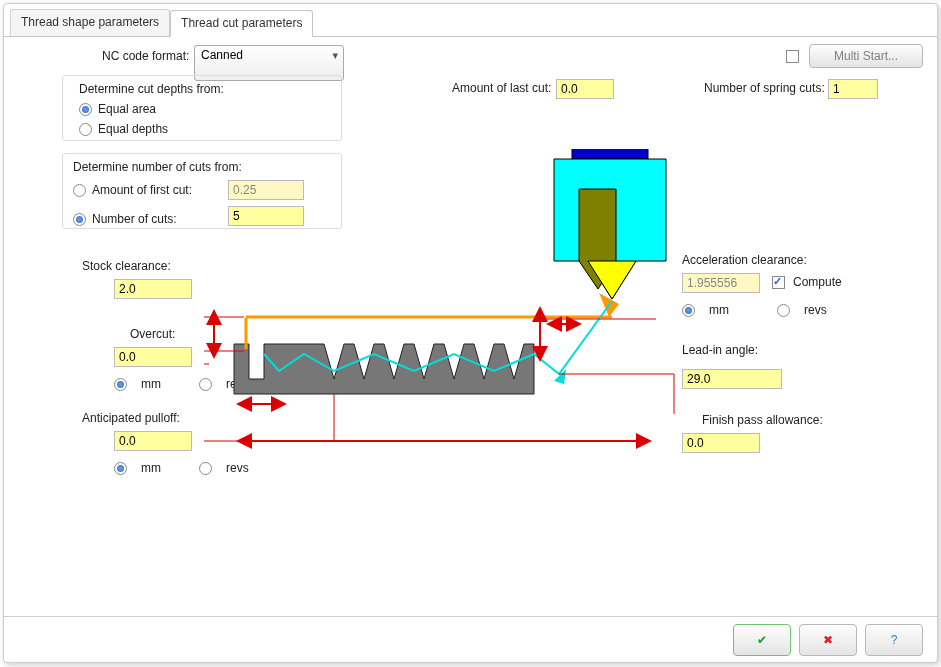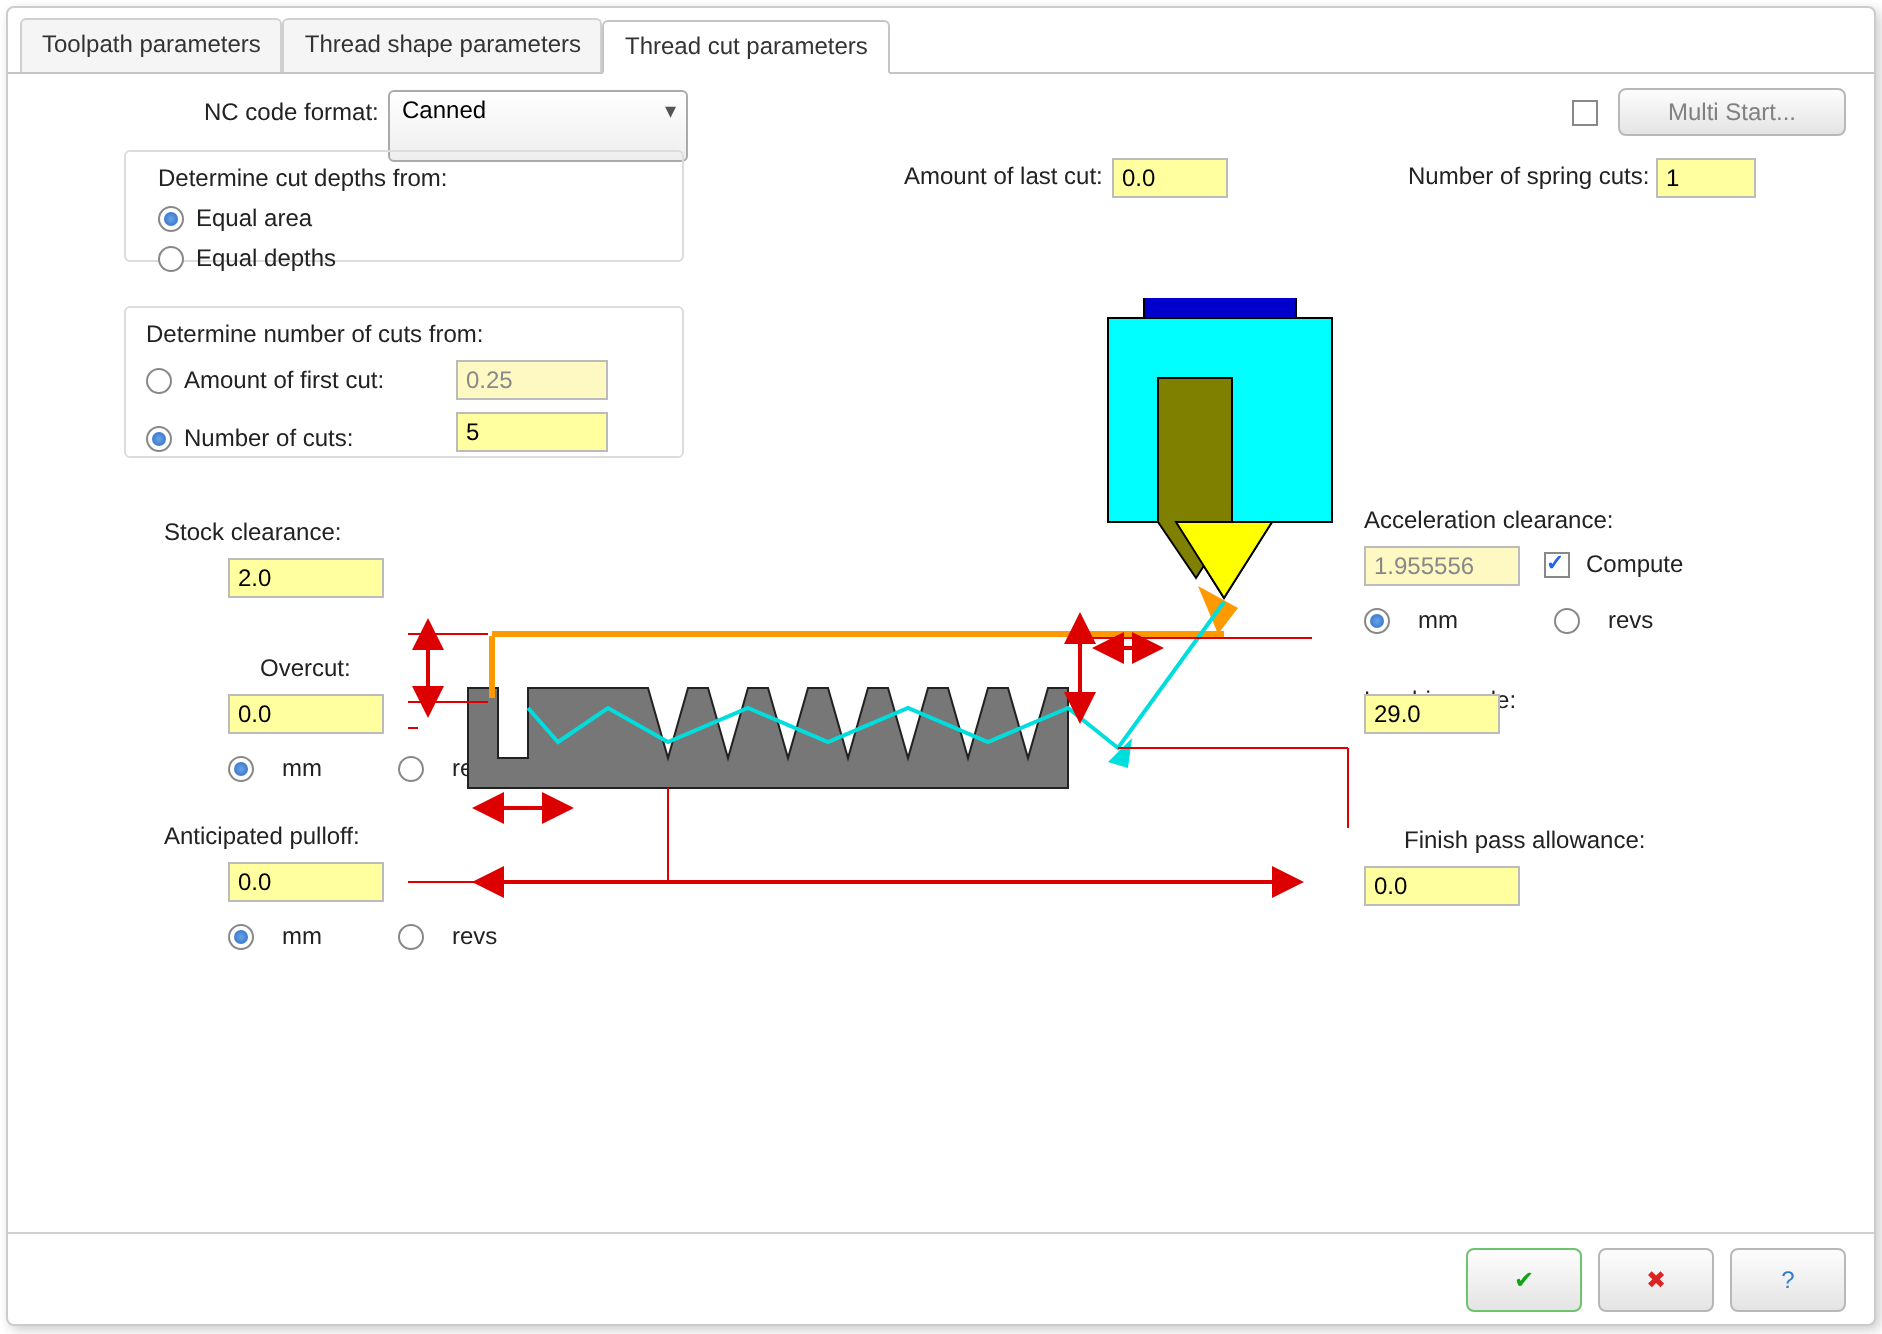--- a/index.html
+++ b/index.html
@@ -57,38 +57,37 @@
 
 
 .diagram { position:absolute; left:200px; top:112px; width:480px; height:360px; }
 </style>
 </head>
 <body>
 
 <div class="dialog">
 
   <div class="tabbar">
-    <div class="tab inactive">Toolpath parameters</div>
     <div class="tab inactive">Thread shape parameters</div>
     <div class="tab active">Thread cut parameters</div>
   </div>
 
   <div class="content">
 
     <span class="label abs" style="left:98px; top:12px;">NC code format:</span>
     <div class="dropdown abs" style="left:190px; top:8px; width:150px;">
       <span>Canned</span>
     </div>
 
     <div class="multistart">
       <span class="checkbox"></span>
       <div class="btn multibtn">Multi Start...</div>
     </div>
 
-    <div class="group" style="left:58px; top:38px; width:280px; height:56px;padding-left:16px;">
+    <div class="group" style="left:58px; top:38px; width:280px; height:66px;padding-left:16px;">
       <span class="label">Determine cut depths from:</span>
       <div style="margin-top:6px; display:flex; align-items:center; gap:6px;">
         <span class="radio sel"></span>
         <span class="label">Equal area</span>
       </div>
       <div style="margin-top:6px; display:flex; align-items:center; gap:6px;">
         <span class="radio"></span>
         <span class="label">Equal depths</span>
       </div>
     </div>
@@ -144,21 +143,21 @@
     </div>
     <div class="abs" style="left:678px; top:266px; display:flex; gap:14px; align-items:center;">
       <span class="radio sel"></span>
       <span class="label">mm</span>
       <span style="width:20px;"></span>
       <span class="radio"></span>
       <span class="label">revs</span>
     </div>
 
     <span class="label abs" style="left:678px; top:306px;">Lead-in angle:</span>
-    <input class="input-highlight abs" style="left: 678px; top: 310px; width: 68px;" value="29.0">
+    <input class="input-highlight abs" style="left: 678px; top: 332px; width: 100px;" value="29.0">
 
     <span class="label abs" style="left:678px; top:376px;margin-left:20px;">Finish pass allowance:</span>
     <input class="input-highlight abs" style="left: 678px; top: 396px; width: 78px;" value="0.0">
 
     <svg class="diagram" viewBox="0 0 480 360">
 
       <rect x="368" y="-35" width="76" height="45" fill="#0000cd" stroke="#000" stroke-width="1"></rect>
       <polygon points="350,10 462,10 462,112 432,112 408,150 384,112 350,112" fill="#00ffff" stroke="#000" stroke-width="1"></polygon>
 
       <polygon points="375,40 412,40 412,112 394,140 375,112" fill="#808000" stroke="#000" stroke-width="1"></polygon>

